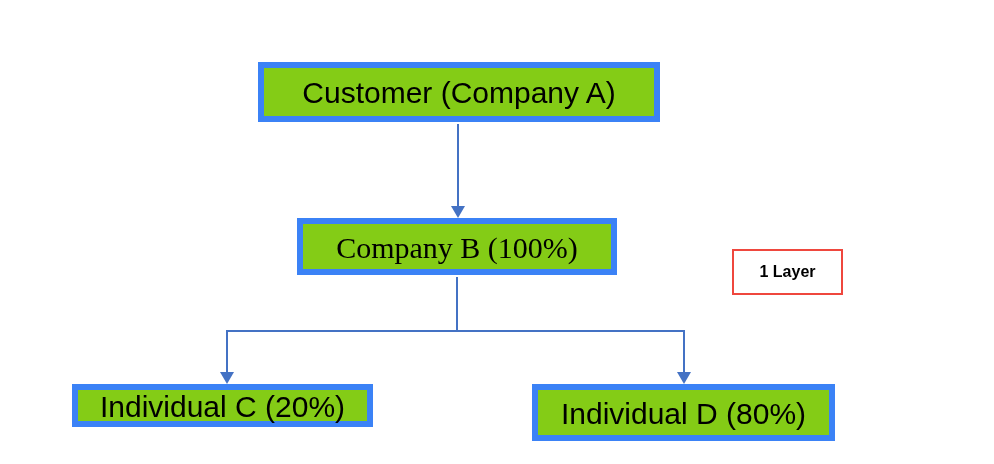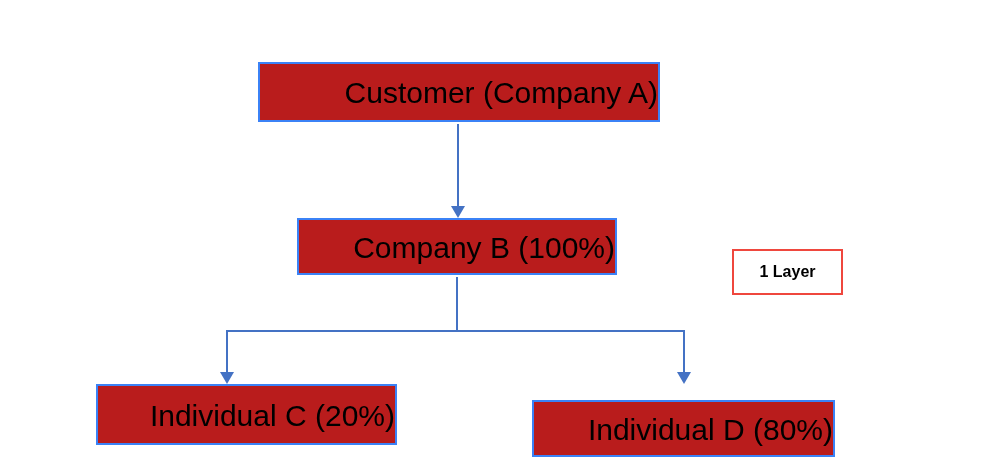--- a/index.html
+++ b/index.html
@@ -18,37 +18,37 @@
   .connector-layer {
     position: absolute;
     left: 0;
     top: 0;
     width: 994px;
     height: 464px;
   }
   .node {
     position: absolute;
     box-sizing: border-box;
-    border: 2px solid #3b82f6;
-    background: #b91c1c;
+    border: 6px solid #3b82f6;
+    background: #84cc16;
     display: flex;
     align-items: center;
-    justify-content: flex-end;
+    justify-content: center;
   }
   .node-label {
     font-size: 30px;
     line-height: 1;
     color: #000000;
     white-space: nowrap;
     padding-top: 2px;
   }
   .node-customer    { left: 258px; top: 62px;  width: 402px; height: 60px; }
-  .node-company-b   { left: 297px; top: 218px; width: 320px; height: 57px; }
-  .node-individual-c{ left: 72px;  top: 384px; width: 301px; height: 61px; margin-left: 24px; }
-  .node-individual-d{ left: 532px; top: 400px; width: 303px; height: 57px; }
+  .node-company-b   { left: 297px; top: 218px; width: 320px; height: 57px; font-family: Liberation Serif, serif; }
+  .node-individual-c{ left: 72px;  top: 384px; width: 301px; height: 43px; }
+  .node-individual-d{ left: 532px; top: 384px; width: 303px; height: 57px; }
   .annotation-box {
     position: absolute;
     left: 732px; top: 225px; width: 111px; height: 46px;
     box-sizing: border-box;
     border: 2px solid #EF473E;
     background: #ffffff;
     display: flex;
     align-items: center;
     justify-content: center;
     margin-top: 24px;

